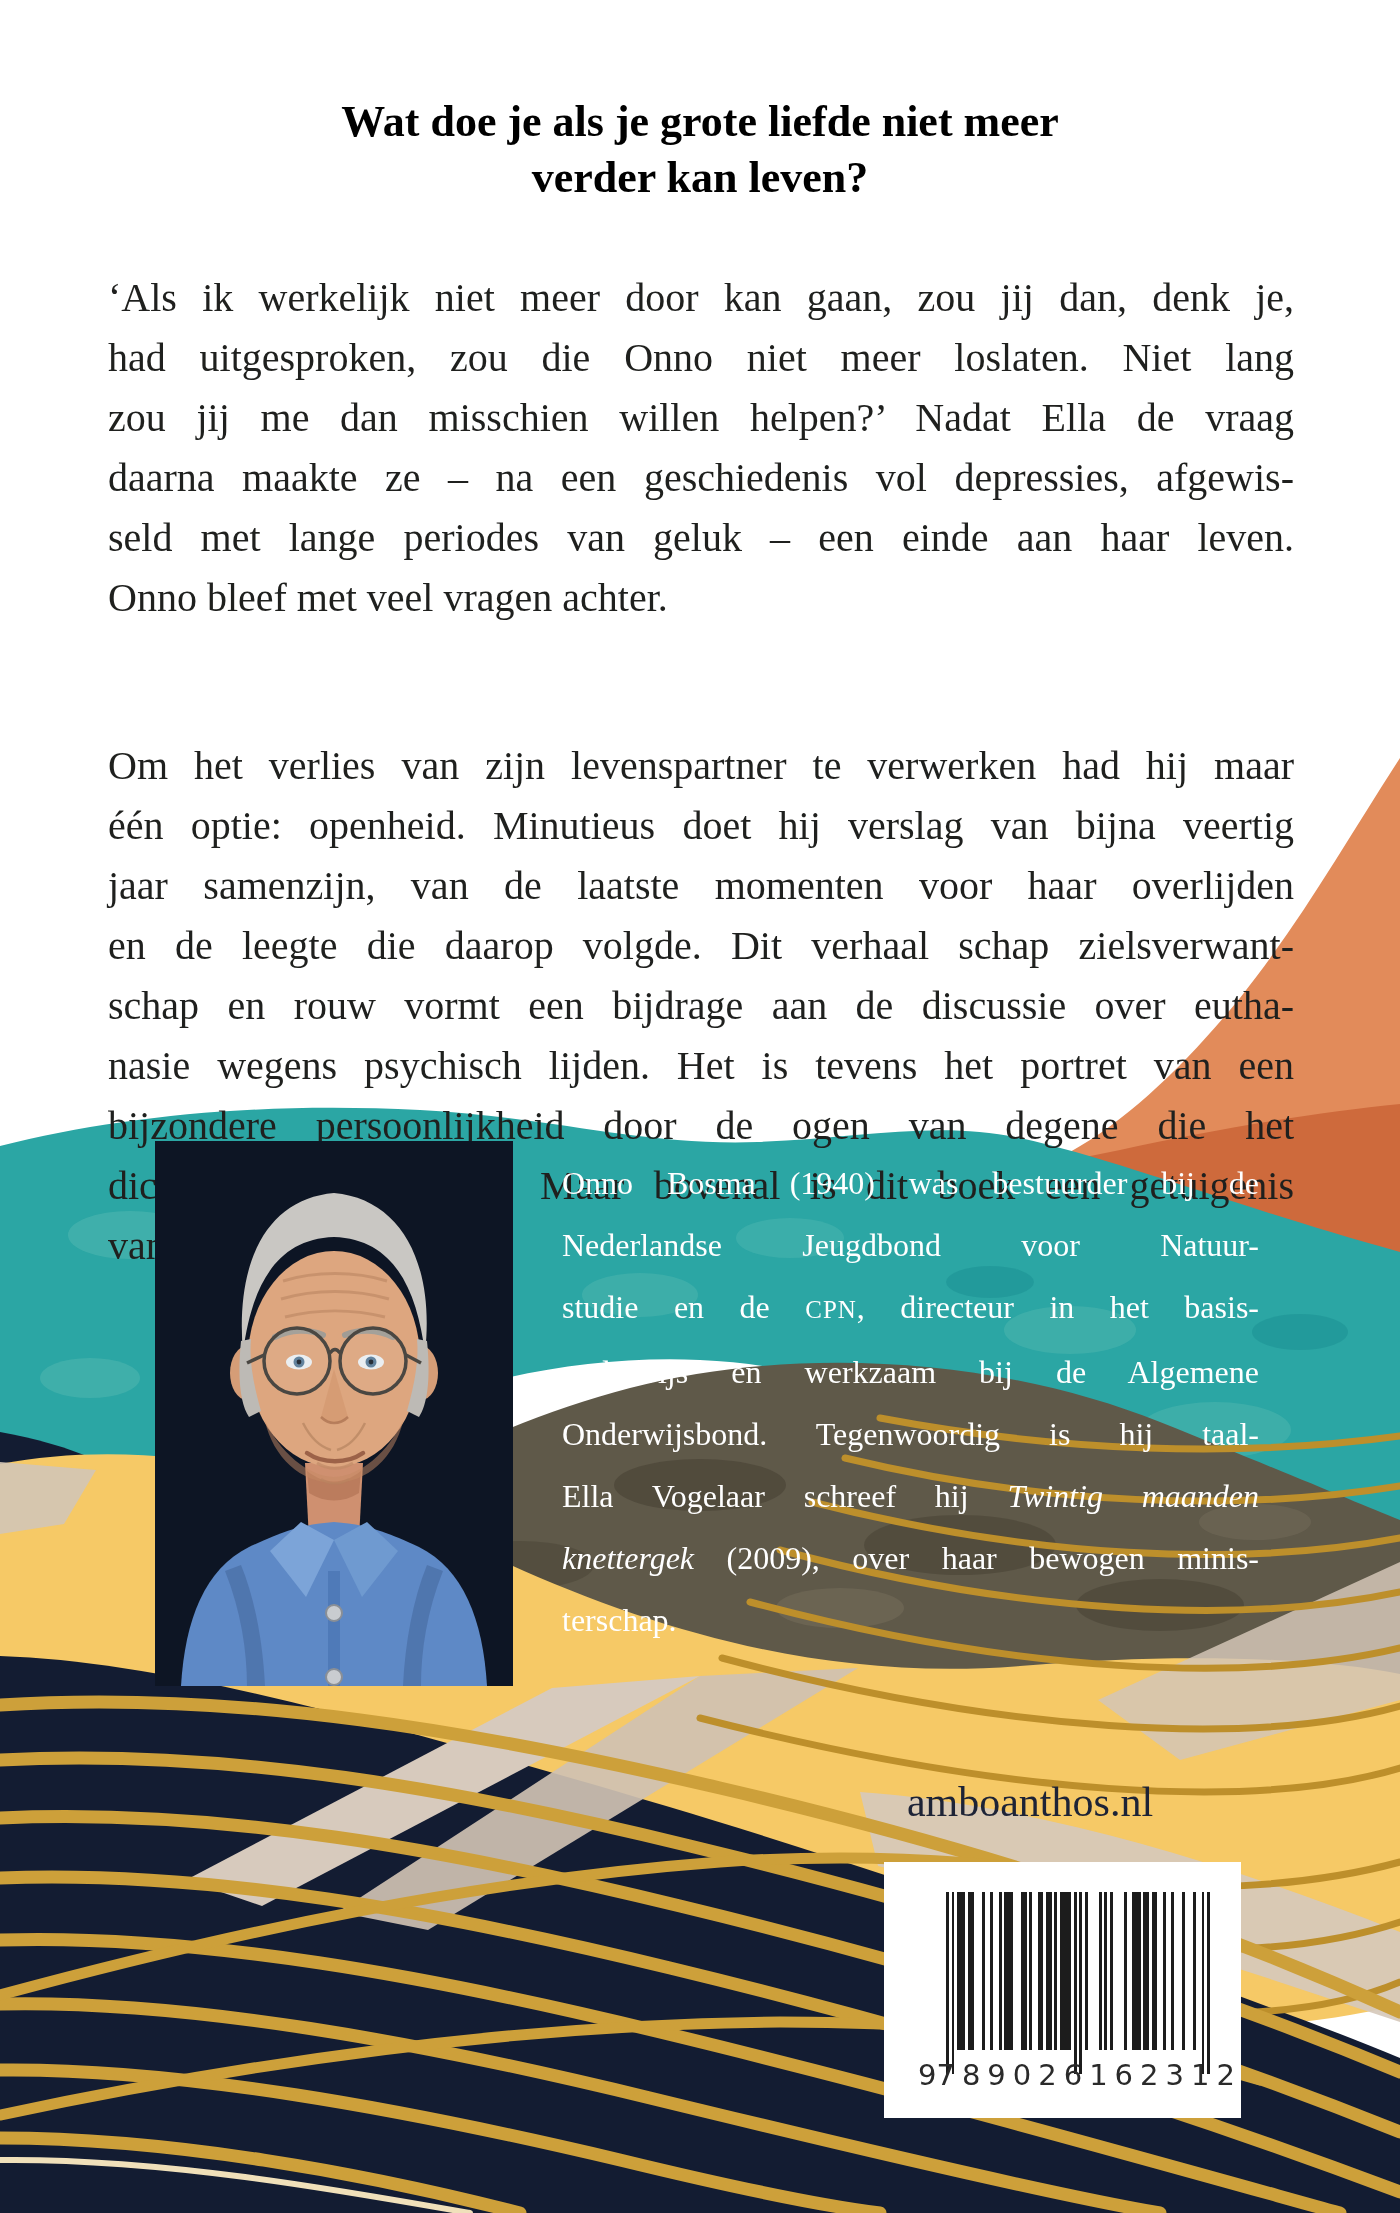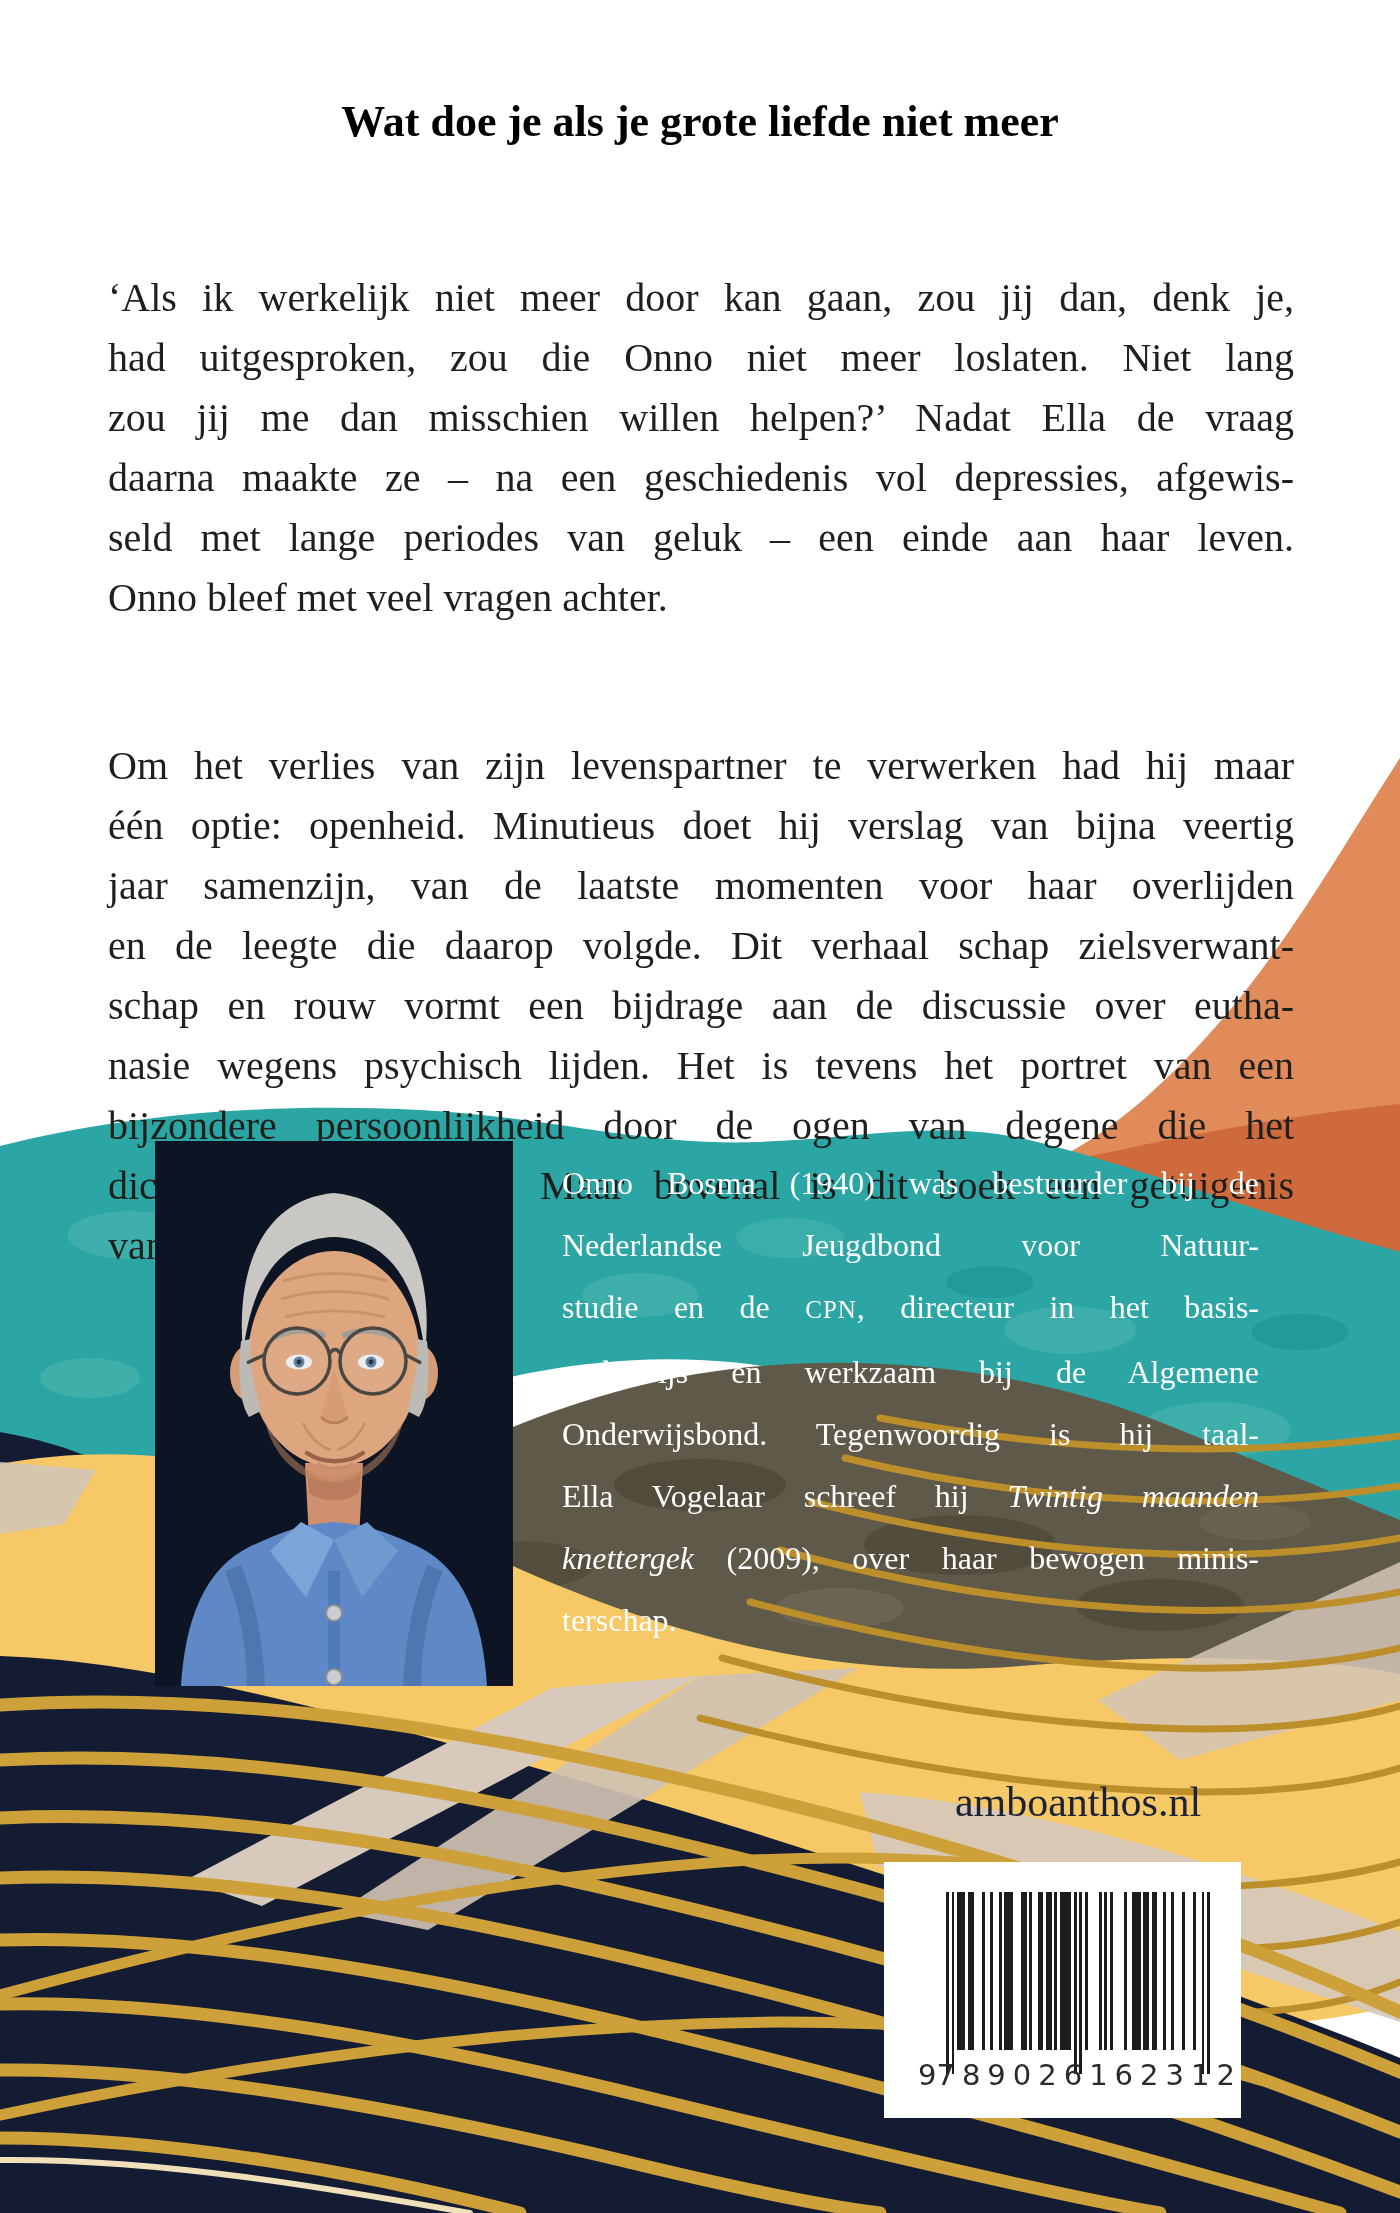--- a/index.html
+++ b/index.html
@@ -18,21 +18,21 @@
   .jln.lastln{text-align:justify;text-align-last:left;}
 
   .bio{position:absolute;left:562px;top:1152px;width:697px;color:#ffffff;
        font-size:32px;line-height:62px;}
   .bio .sc{font-size:0.78em;letter-spacing:1px;}
   .bio i{font-style:italic;}
 
   .photo{position:absolute;left:155px;top:1141px;width:358px;height:545px;}
   .photo svg{display:block;width:100%;height:100%;}
 
-  .site{position:absolute;left:868px;top:1778px;width:420px;text-align:center;
+  .site{position:absolute;left:820px;top:1778px;width:420px;text-align:center;
         color:#1d2336;font-size:42px;}
 
   .barcode{position:absolute;left:884px;top:1862px;width:357px;height:256px;background:#ffffff;}
   .bars{position:absolute;left:62px;top:30px;width:264px;height:182px;}
   .bar{position:absolute;top:0;background:#1c1c1c;}
   .bcdigits{position:absolute;left:34px;top:196px;width:300px;display:flex;align-items:baseline;
             color:#2a2a2a;font-family:"DejaVu Sans",sans-serif;font-size:29px;}
   .bcdigits .d9{width:40px;}
   .bcdigits .grp{flex:1;text-align:center;letter-spacing:7px;}
 </style>
@@ -112,20 +112,21 @@
         <path d="M0,2138 C170,2138 360,2172 520,2213"></path>
         <path d="M0,1995 C240,1930 480,1880 720,1862 C900,1850 1050,1866 1160,1892" stroke-width="11"></path>
         <path d="M0,2115 C260,2060 520,2024 780,2022 C980,2022 1140,2044 1260,2080" stroke-width="11"></path>
       </g>
       <path d="M0,2160 C160,2158 340,2190 470,2213" stroke="#f0e0ba" stroke-width="6"></path>
     </g>
   </svg>
 
   <div class="tagline">
       <div>Wat doe je als je grote liefde niet meer</div>
+      <div>verder kan leven?</div>
     </div>
 
   <div class="para" id="para1">
       <div class="jln">‘Als ik werkelijk niet meer door kan gaan, zou jij dan, denk je,</div>
       <div class="jln">had uitgesproken, zou die Onno niet meer loslaten. Niet lang</div>
       <div class="jln">zou jij me dan misschien willen helpen?’ Nadat Ella de vraag</div>
       <div class="jln">daarna maakte ze – na een geschiedenis vol depressies, afgewis-</div>
       <div class="jln">seld met lange periodes van geluk – een einde aan haar leven.</div>
       <div class="jln lastln">Onno bleef met veel vragen achter.</div>
     </div>

